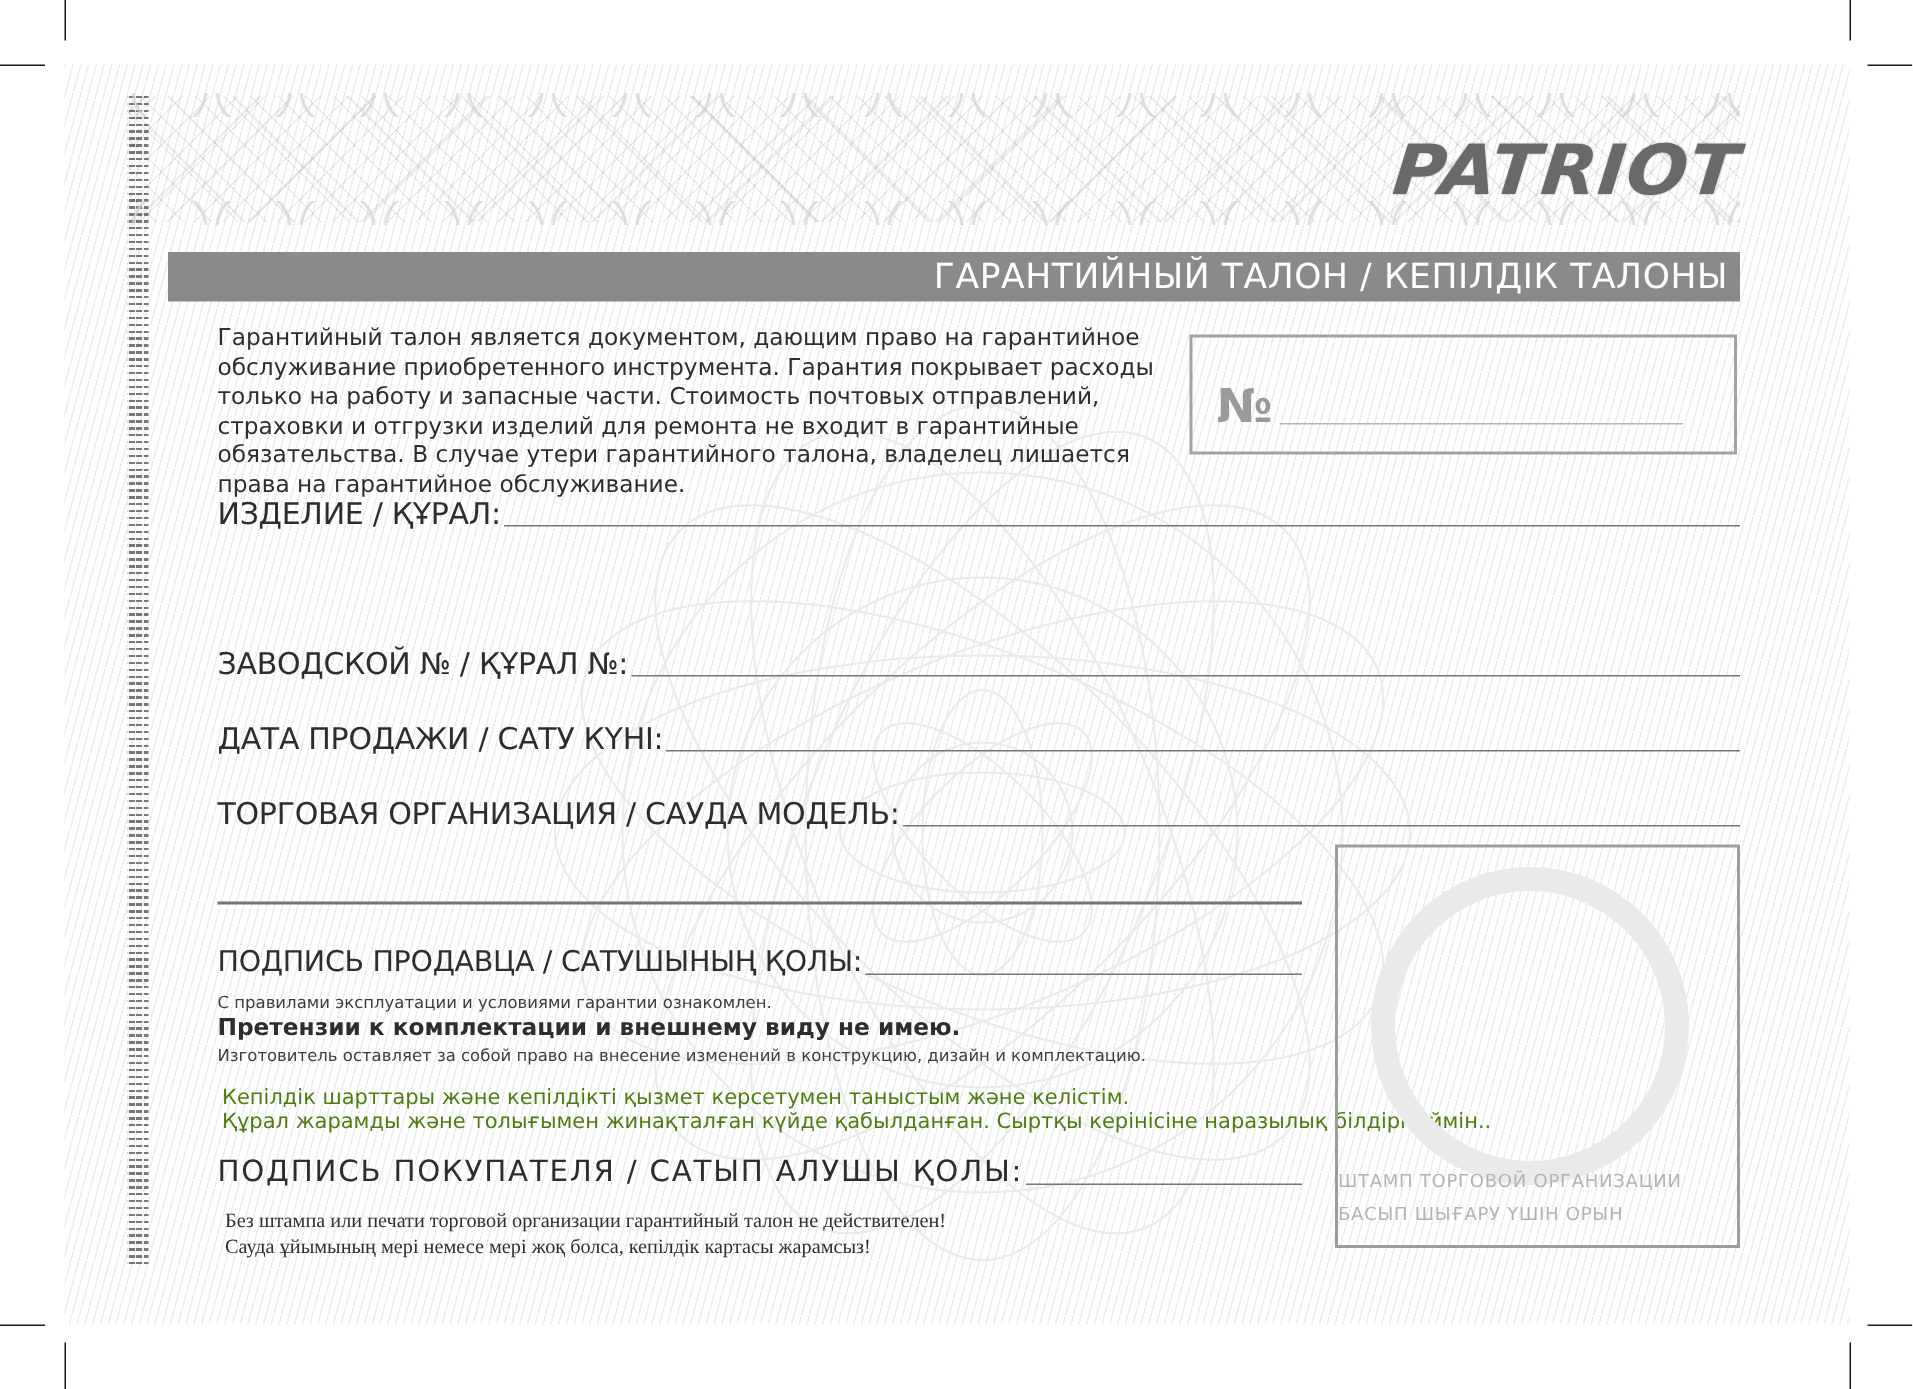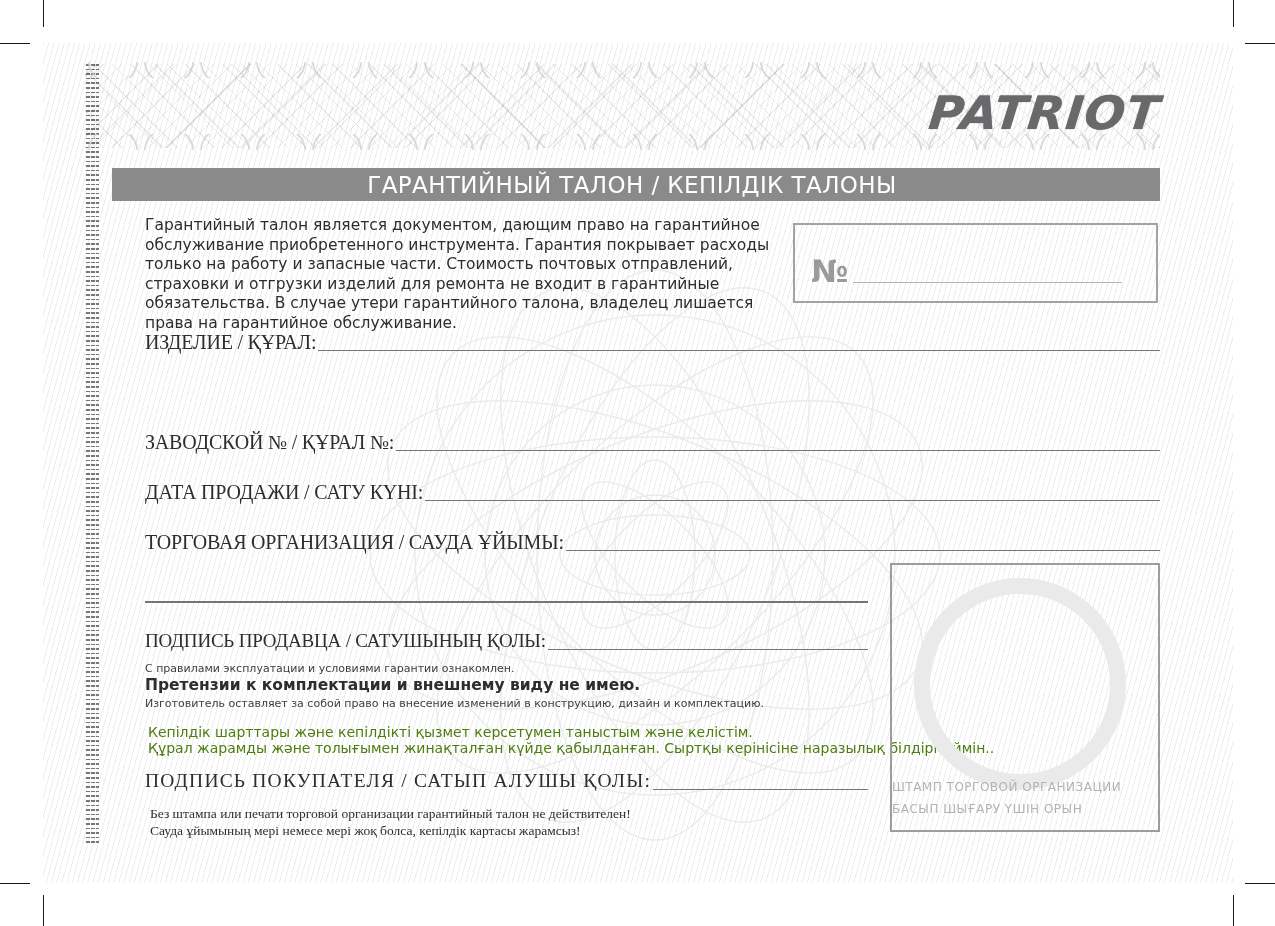--- a/index.html
+++ b/index.html
@@ -41,42 +41,42 @@
   .logo{
     position:absolute;right:115px;top:86px;
     font-size:46px;font-weight:800;font-style:italic;letter-spacing:1px;
     color:#69696b;transform:skewX(-6deg) scaleX(1.04);transform-origin:right center;
     text-shadow:0 0 1px #69696b;
   }
   
   .titlebar{
     position:absolute;left:112px;top:168px;width:1048px;height:33px;
     background:#8a8a8a;color:#ffffff;
-    display:flex;align-items:center;justify-content:center;
+    display:flex;align-items:center;justify-content:flex-end;
     font-size:23px;letter-spacing:.4px;padding-right:8px;box-sizing:border-box;
     white-space:nowrap;
   }
   .intro{
     position:absolute;left:145px;top:216px;width:645px;
     font-size:15.5px;line-height:19.5px;color:#2d2d2d;
   }
   
   .numbox{
     position:absolute;left:793px;top:223px;width:365px;height:80px;
     border:2px solid #a3a3a3;box-sizing:border-box;
   }
   .numbox .no{
     position:absolute;left:16px;bottom:12px;font-size:31px;font-weight:bold;color:#9a9a9a;
   }
   .numbox .numline{
     position:absolute;left:58px;right:34px;bottom:18px;height:0;border-bottom:1.5px solid #b5b5b5;
   }
   
   .frow{
-    position:absolute;left:145px;width:1015px;display:flex;align-items:flex-end;height:24px;font-family:Liberation Serif, serif;
+    position:absolute;left:145px;width:1015px;display:flex;align-items:flex-end;height:24px;
   }
   .frow .flabel{
     font-size:20px;color:#2d2d2d;white-space:nowrap;letter-spacing:-.2px;line-height:22px;
   }
   .frow .fline{flex:1;border-bottom:1.8px solid #757575;margin-bottom:2px;margin-left:2px;}
   .frow.short{width:723px;}
   .frow.sig .flabel{font-size:19px;}
   .frow.buyer .flabel{font-size:19.5px;letter-spacing:1.2px;margin-top:16px;}
   .contline{
     position:absolute;left:145px;top:601px;width:723px;height:0;border-top:2px solid #757575;
@@ -160,21 +160,21 @@
   </div>
   <div class="frow" style="top:429px">
     <span class="flabel">ЗАВОДСКОЙ № / ҚҰРАЛ №:</span>
     <span class="fline"></span>
   </div>
   <div class="frow" style="top:479px">
     <span class="flabel">ДАТА ПРОДАЖИ / САТУ КҮНІ:</span>
     <span class="fline"></span>
   </div>
   <div class="frow" style="top:529px">
-    <span class="flabel">ТОРГОВАЯ ОРГАНИЗАЦИЯ / САУДА ҰЙЫМЫ:</span>
+    <span class="flabel">ТОРГОВАЯ ОРГАНИЗАЦИЯ / САУДА МОДЕЛЬ:</span>
     <span class="fline"></span>
   </div>
   <div class="contline"></div>
 
   <div class="frow short sig" style="top:628px">
     <span class="flabel">ПОДПИСЬ ПРОДАВЦА / САТУШЫНЫҢ ҚОЛЫ:</span>
     <span class="fline" style="border-bottom-width:1.2px"></span>
   </div>
 
   <div class="ack-s" style="top:662px">С правилами эксплуатации и условиями гарантии ознакомлен.</div>

